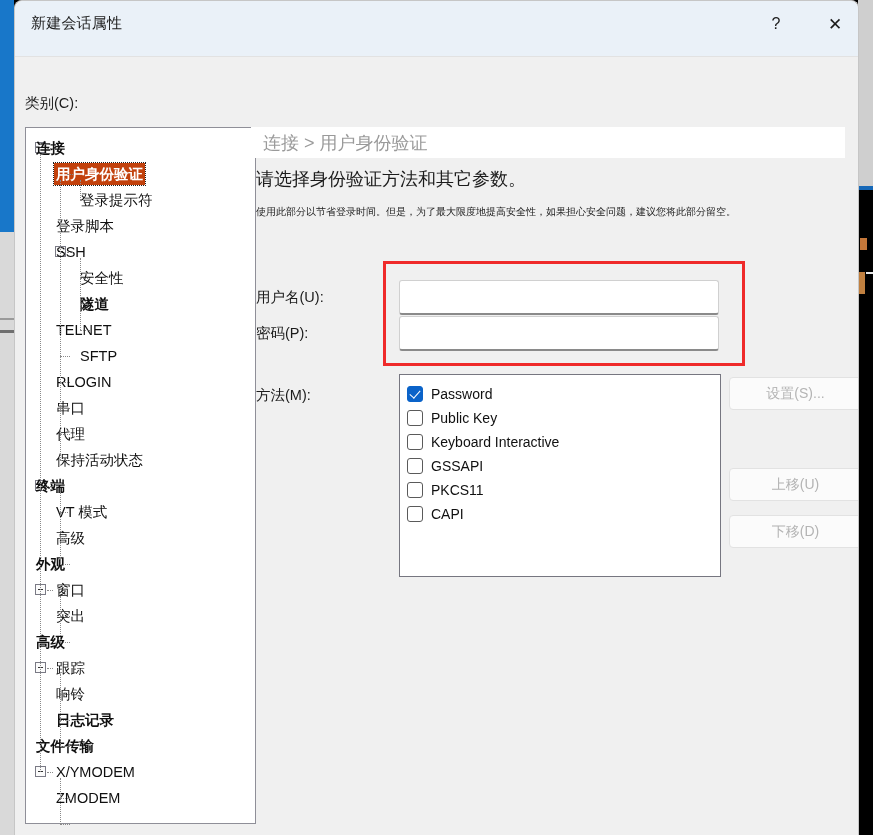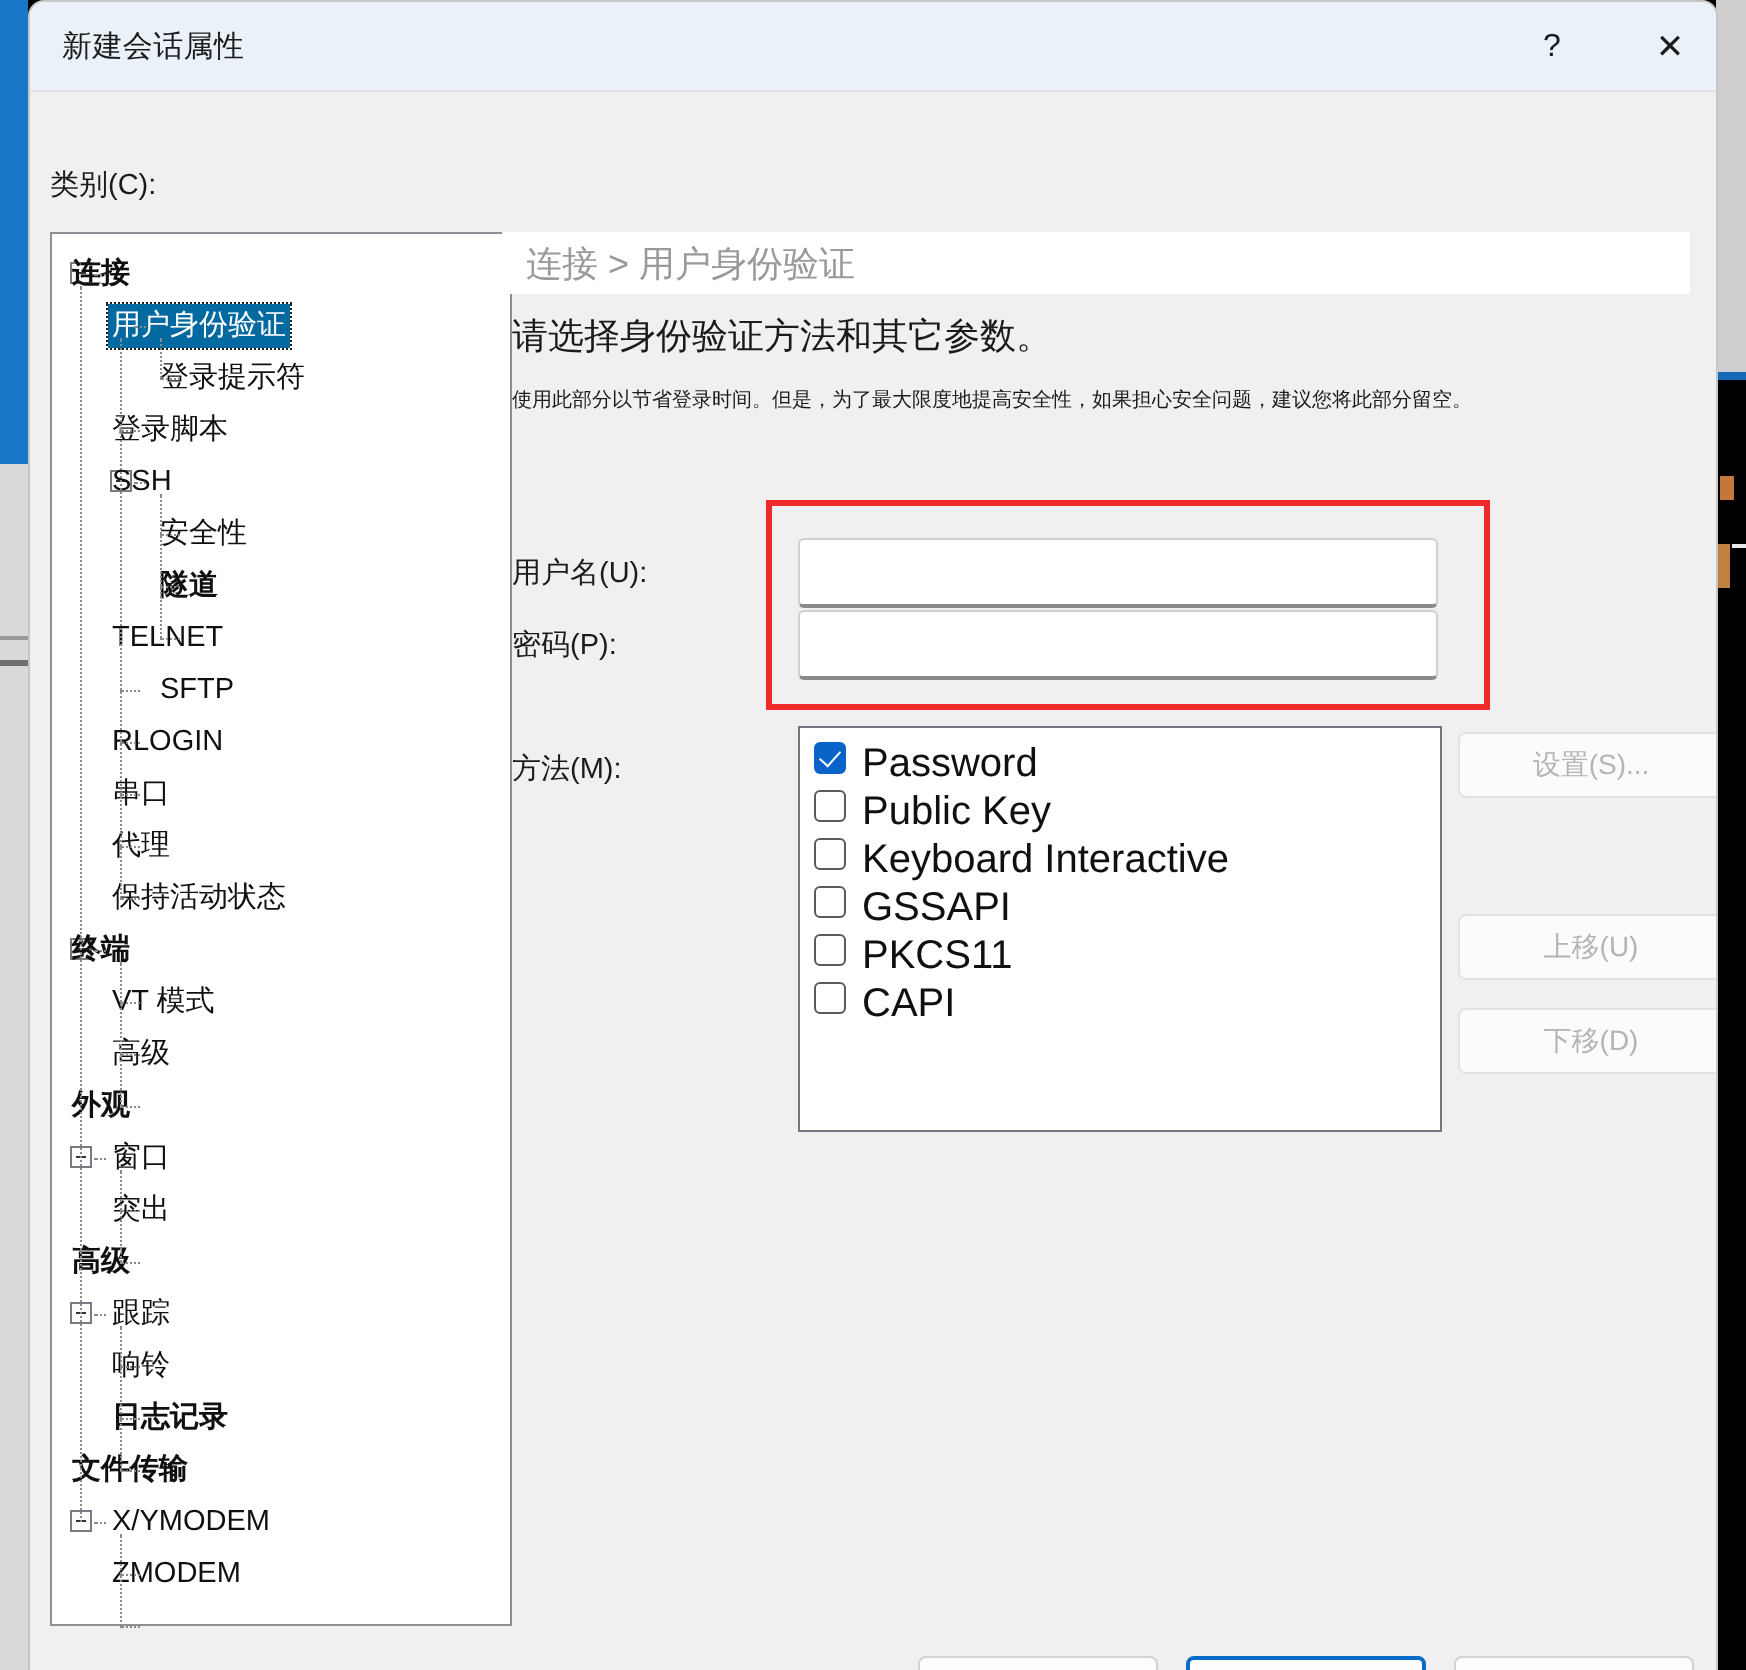--- a/index.html
+++ b/index.html
@@ -65,21 +65,21 @@
   #dialog {
     position: absolute; left: 14px; top: 0; width: 845px; height: 835px;
     background: #f0f0f0;
     border-radius: 8px 8px 0 0;
     border: 1px solid #c6c6c6;
     border-bottom: none;
     overflow: hidden;
   }
   #titlebar {
     position: relative;
-    height: 45px;
+    height: 56px;
     background: #eaf1f8;
     border-radius: 7px 7px 0 0;
     border-bottom: 1px solid #e2e2e2;
   }
   #title-text {
     position: absolute; left: 16px; top: 13px;
     font-size: 15px; color: #1b1b1b;
     letter-spacing: 0.2px;
   }
   .caption-btn {
@@ -112,25 +112,25 @@
     display: flex; align-items: center;
     font-size: 14.5px; color: #101010;
     white-space: nowrap;
   }
   .tlabel { display: inline-block; padding: 0 2px; line-height: 22px; }
   .lvl0 { padding-left: 8px; }
   .lvl1 { padding-left: 28px; }
   .lvl2 { padding-left: 52px; }
   .bold .tlabel { font-weight: bold; }
   .selected .tlabel {
-    background: #0369a1;
+    background: #c2410c;
     color: #ffffff;
     outline: 1px dotted #202020;
     outline-offset: 0px;
-    font-weight: normal;
+    font-weight: bold;
   }
   .expander {
     position: absolute;
     width: 11px; height: 11px;
     border: 1px solid #7a7a85;
     background: #fbfbfb;
   }
   .expander::before {
     content: ""; position: absolute;
     left: 2px; top: 4px; width: 5px; height: 1px; background: #333;
@@ -195,23 +195,23 @@
   }
 
   #method-list {
     position: absolute; left: 384px; top: 317px;
     width: 322px; height: 203px;
     background: #ffffff;
     border: 1px solid #767680;
     padding: 7px 0 0 7px;
   }
   .method-row {
-    display: flex; align-items: flex-start;
+    display: flex; align-items: center;
     height: 24px;
-    font-size: 20px; color: #101010;
+    font-size: 14px; color: #101010;
   }
   .cbox {
     width: 16px; height: 16px;
     border: 1px solid #5a5a5a;
     border-radius: 3px;
     background: #ffffff;
     margin-right: 8px;
     flex: none;
     position: relative;
   }

